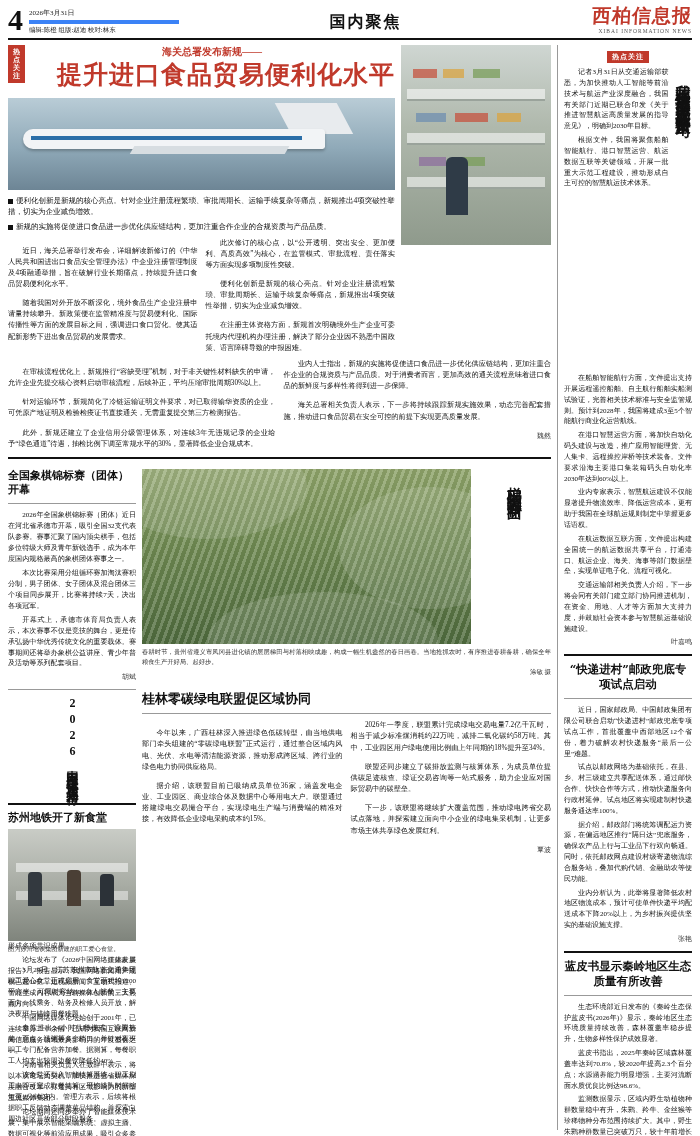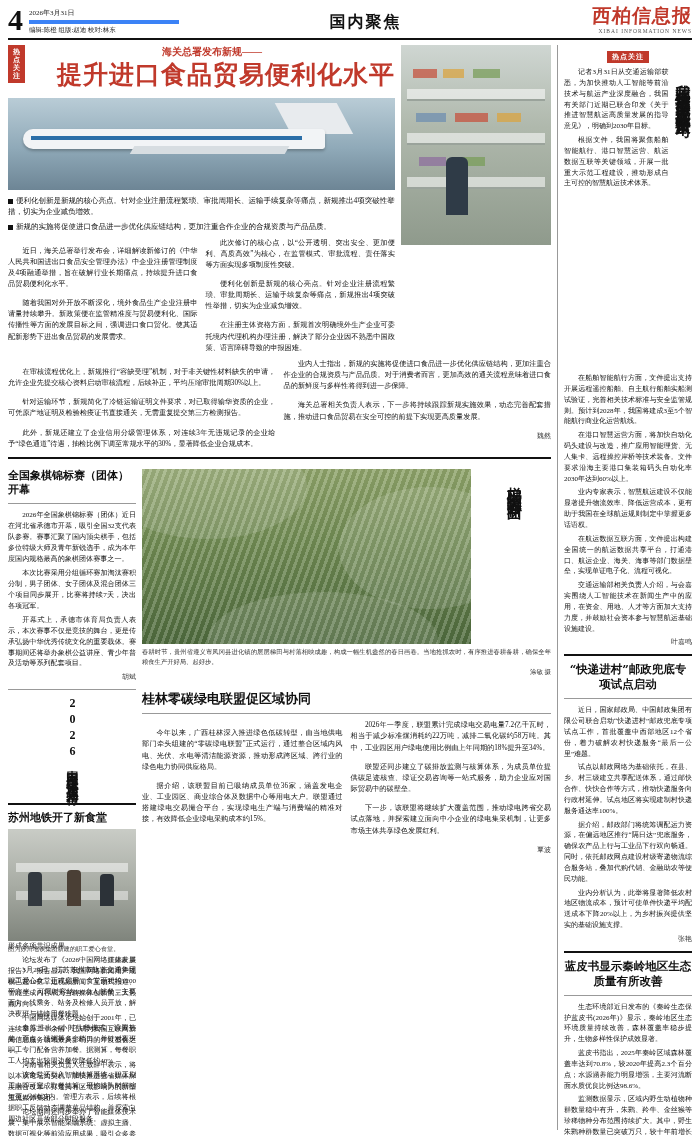--- a/index.html
+++ b/index.html
@@ -265,21 +265,21 @@
           <p>记者3月31日从交通运输部获悉，为加快推动人工智能等前沿技术与航运产业深度融合，我国有关部门近期已联合印发《关于推进智慧航运高质量发展的指导意见》，明确到2030年目标。</p>
           <p>根据文件，我国将聚焦船舶智能航行、港口智慧运营、航运数据互联等关键领域，开展一批重大示范工程建设，推动形成自主可控的智慧航运技术体系。</p>
         </div>
         <div class="right-head">我国将加快推动航运产业深度融合前沿技术与</div>
       </div>
       <div class="right-body">
         <p>在船舶智能航行方面，文件提出支持开展远程遥控船舶、自主航行船舶实船测试验证，完善相关技术标准与安全监管规则。预计到2028年，我国将建成3至5个智能航行商业化运营航线。</p>
         <p>在港口智慧运营方面，将加快自动化码头建设与改造，推广应用智能理货、无人集卡、远程操控岸桥等技术装备。文件要求沿海主要港口集装箱码头自动化率2030年达到60%以上。</p>
         <p>业内专家表示，智慧航运建设不仅能显著提升物流效率、降低运营成本，更有助于我国在全球航运规则制定中掌握更多话语权。</p>
         <p>在航运数据互联方面，文件提出构建全国统一的航运数据共享平台，打通港口、航运企业、海关、海事等部门数据壁垒，实现单证电子化、流程可视化。</p>
-        <p>交通运输部相关负责人介绍，与会嘉宾围绕人工智能技术在新闻生产中的应用，在资金、用地、人才等方面加大支持力度，并鼓励社会资本参与智慧航运基础设施建设。</p>
+        <p>交通运输部相关负责人介绍，下一步将会同有关部门建立部门协同推进机制，在资金、用地、人才等方面加大支持力度，并鼓励社会资本参与智慧航运基础设施建设。</p>
         <p class="sign">叶嘉鸣</p>
       </div>
 
       <hr class="rule thick">
 
       <div class="right-sub">“快递进村”邮政兜底专项试点启动</div>
       <hr class="rule">
       <div class="right-body">
         <p>近日，国家邮政局、中国邮政集团有限公司联合启动“快递进村”邮政兜底专项试点工作，首批覆盖中西部地区12个省份，着力破解农村快递服务“最后一公里”难题。</p>
         <p>试点以邮政网络为基础依托，在县、乡、村三级建立共享配送体系，通过邮快合作、快快合作等方式，推动快递服务向行政村延伸。试点地区将实现建制村快递服务通达率100%。</p>

